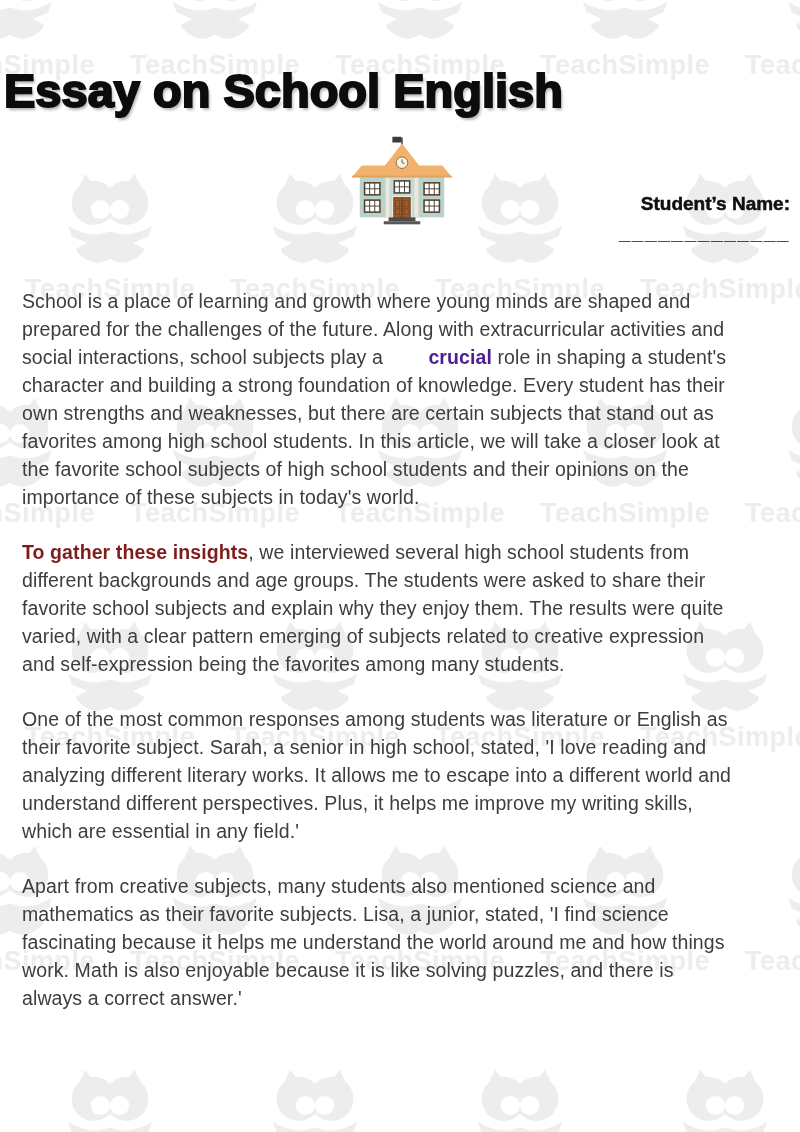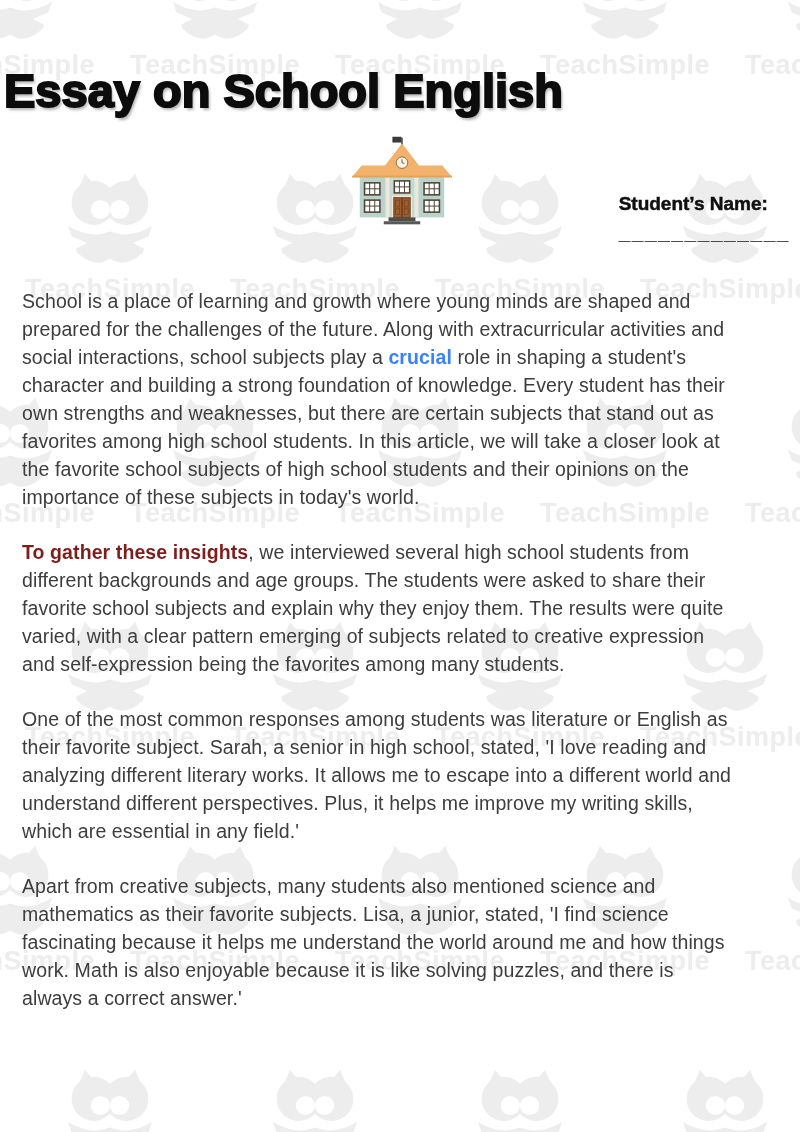--- a/index.html
+++ b/index.html
@@ -55,20 +55,21 @@
   }
   .school-illustration {
     display: block;
     margin: 0 auto;
     transform: translateX(2px);
   }
   .student-name-block {
     position: absolute;
     top: 62px;
     right: 10px;
+    text-align: right;
   }
   .student-name-label {
     font-weight: bold;
     font-size: 19px;
     color: #101010;
     -webkit-text-stroke: 0.5px #101010;
     white-space: nowrap;
   }
   .student-name-line {
     margin-top: 6px;
@@ -86,21 +87,21 @@
     box-sizing: border-box;
   }
   .article p.para {
     margin: 0 0 27px 0;
     font-size: 19.5px;
     line-height: 28px;
     color: #3d3d3d;
     letter-spacing: 0.1px;
   }
   .seg-normal { color: #3d3d3d; }
-  .seg-red-bold { color: #3b82f6; font-weight: bold; }
+  .seg-red-bold { color: #4c1d95; font-weight: bold; margin-left: 40px; }
   .seg-blue-bold { color: #7f1d1d; font-weight: bold; }
 </style>
 </head>
 <body>
 
 <div class="page">
 
   <div class="wm-layer" id="wm-layer">
       <div class="wm-tile" style="left: -70px; top: -52px;">
   <svg class="wm-owl" width="96" height="100" viewBox="0 0 100 104">

